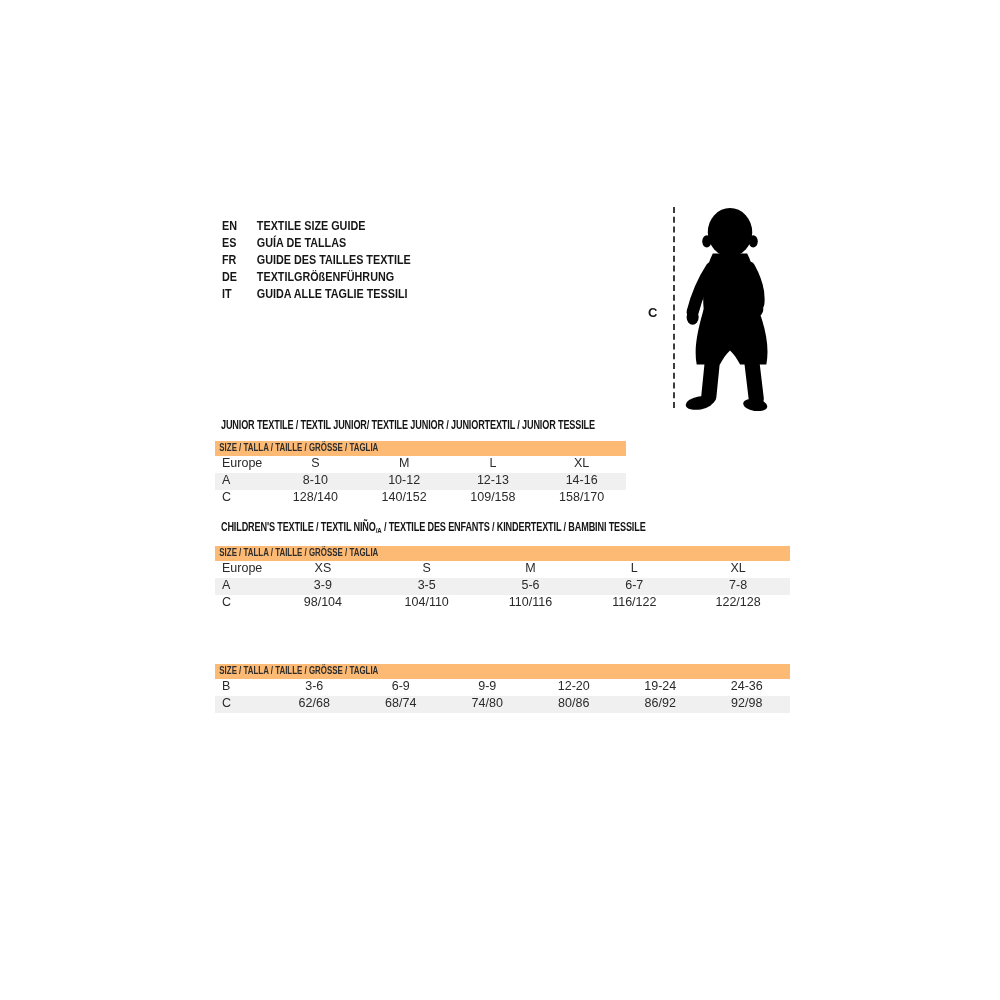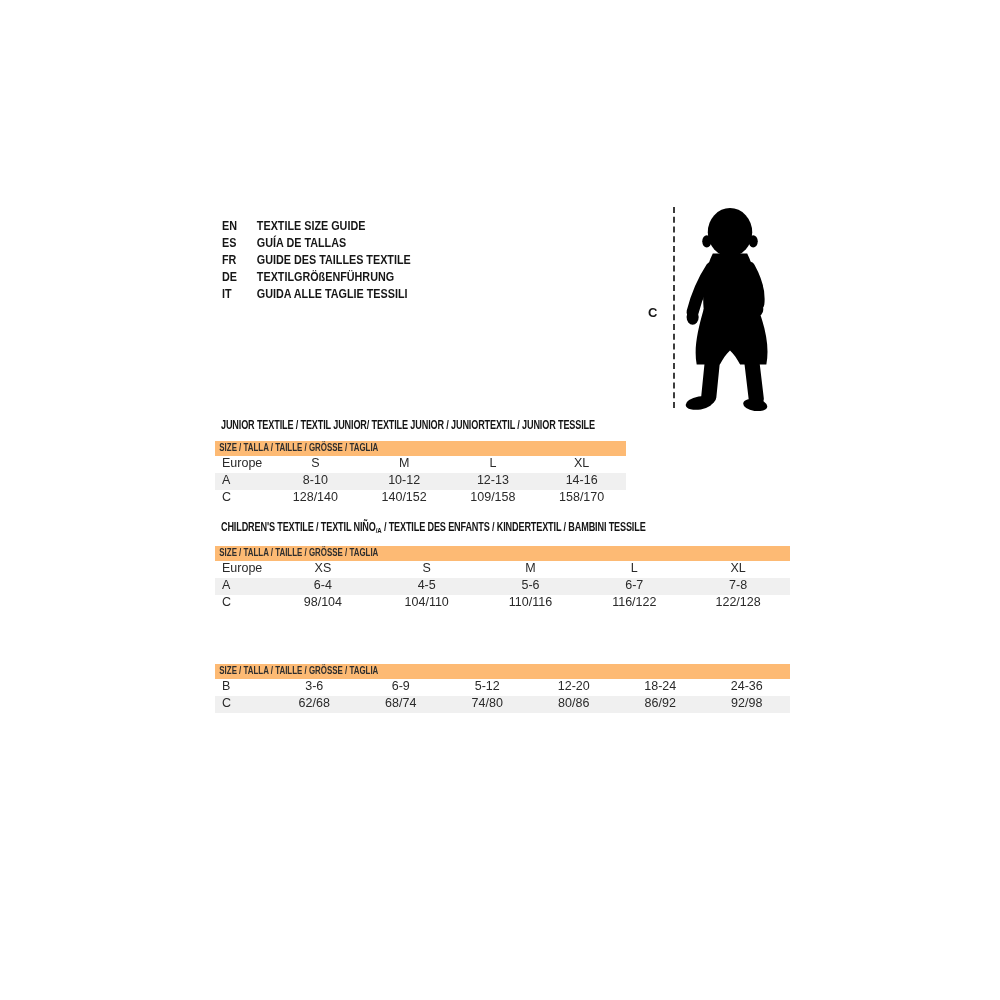--- a/index.html
+++ b/index.html
@@ -119,22 +119,22 @@
     <div class="trow">
       <span class="lab">Europe</span>
       <span class="c">XS</span>
       <span class="c">S</span>
       <span class="c">M</span>
       <span class="c">L</span>
       <span class="c">XL</span>
     </div>
     <div class="trow stripe">
       <span class="lab">A</span>
-      <span class="c">6-4</span>
-      <span class="c">4-5</span>
+      <span class="c">3-9</span>
+      <span class="c">3-5</span>
       <span class="c">5-6</span>
       <span class="c">6-7</span>
       <span class="c">7-8</span>
     </div>
     <div class="trow">
       <span class="lab">C</span>
       <span class="c">98/104</span>
       <span class="c">104/110</span>
       <span class="c">110/116</span>
       <span class="c">116/122</span>
@@ -143,23 +143,23 @@
   </div>
 
   <div class="tbl" style="left:215px;top:664px;width:575px;">
     <div class="bar">
       <span class="bartext">SIZE / TALLA / TAILLE / GRÖSSE / TAGLIA</span>
     </div>
     <div class="trow">
       <span class="lab">B</span>
       <span class="c">3-6</span>
       <span class="c">6-9</span>
-      <span class="c">5-12</span>
+      <span class="c">9-9</span>
       <span class="c">12-20</span>
-      <span class="c">18-24</span>
+      <span class="c">19-24</span>
       <span class="c">24-36</span>
     </div>
     <div class="trow stripe">
       <span class="lab">C</span>
       <span class="c">62/68</span>
       <span class="c">68/74</span>
       <span class="c">74/80</span>
       <span class="c">80/86</span>
       <span class="c">86/92</span>
       <span class="c">92/98</span>

